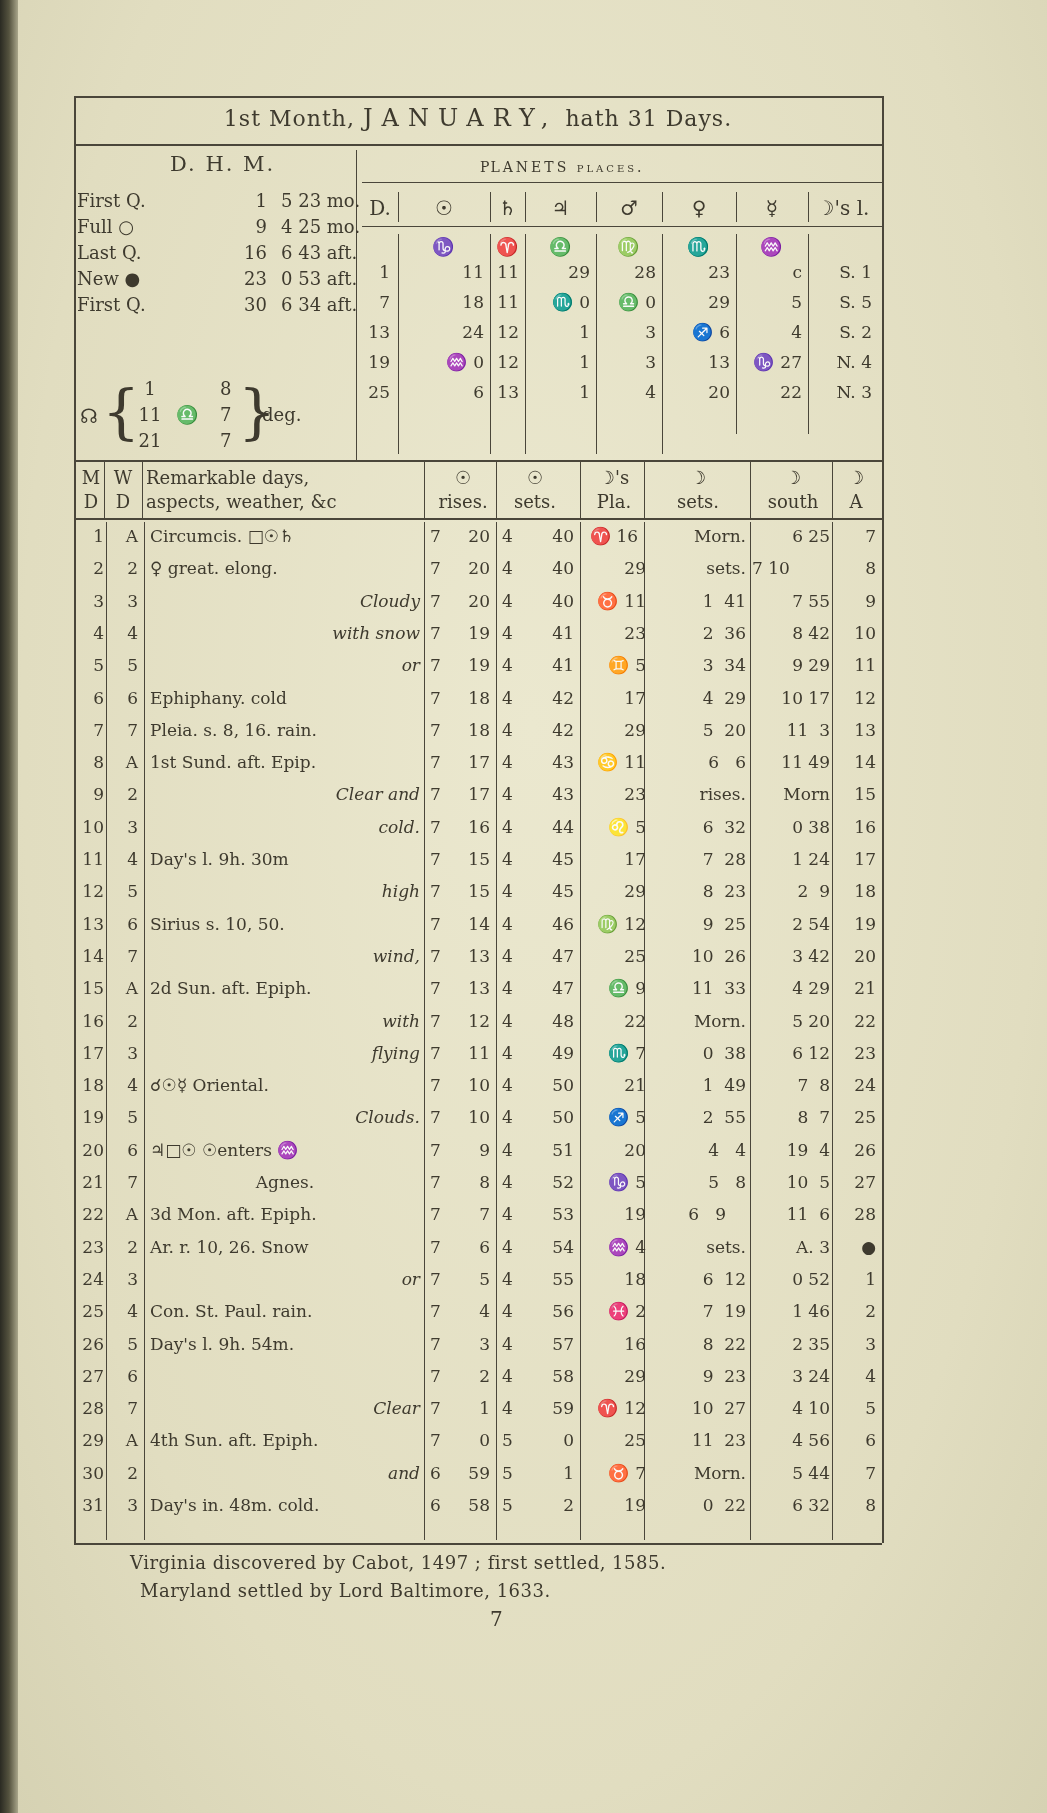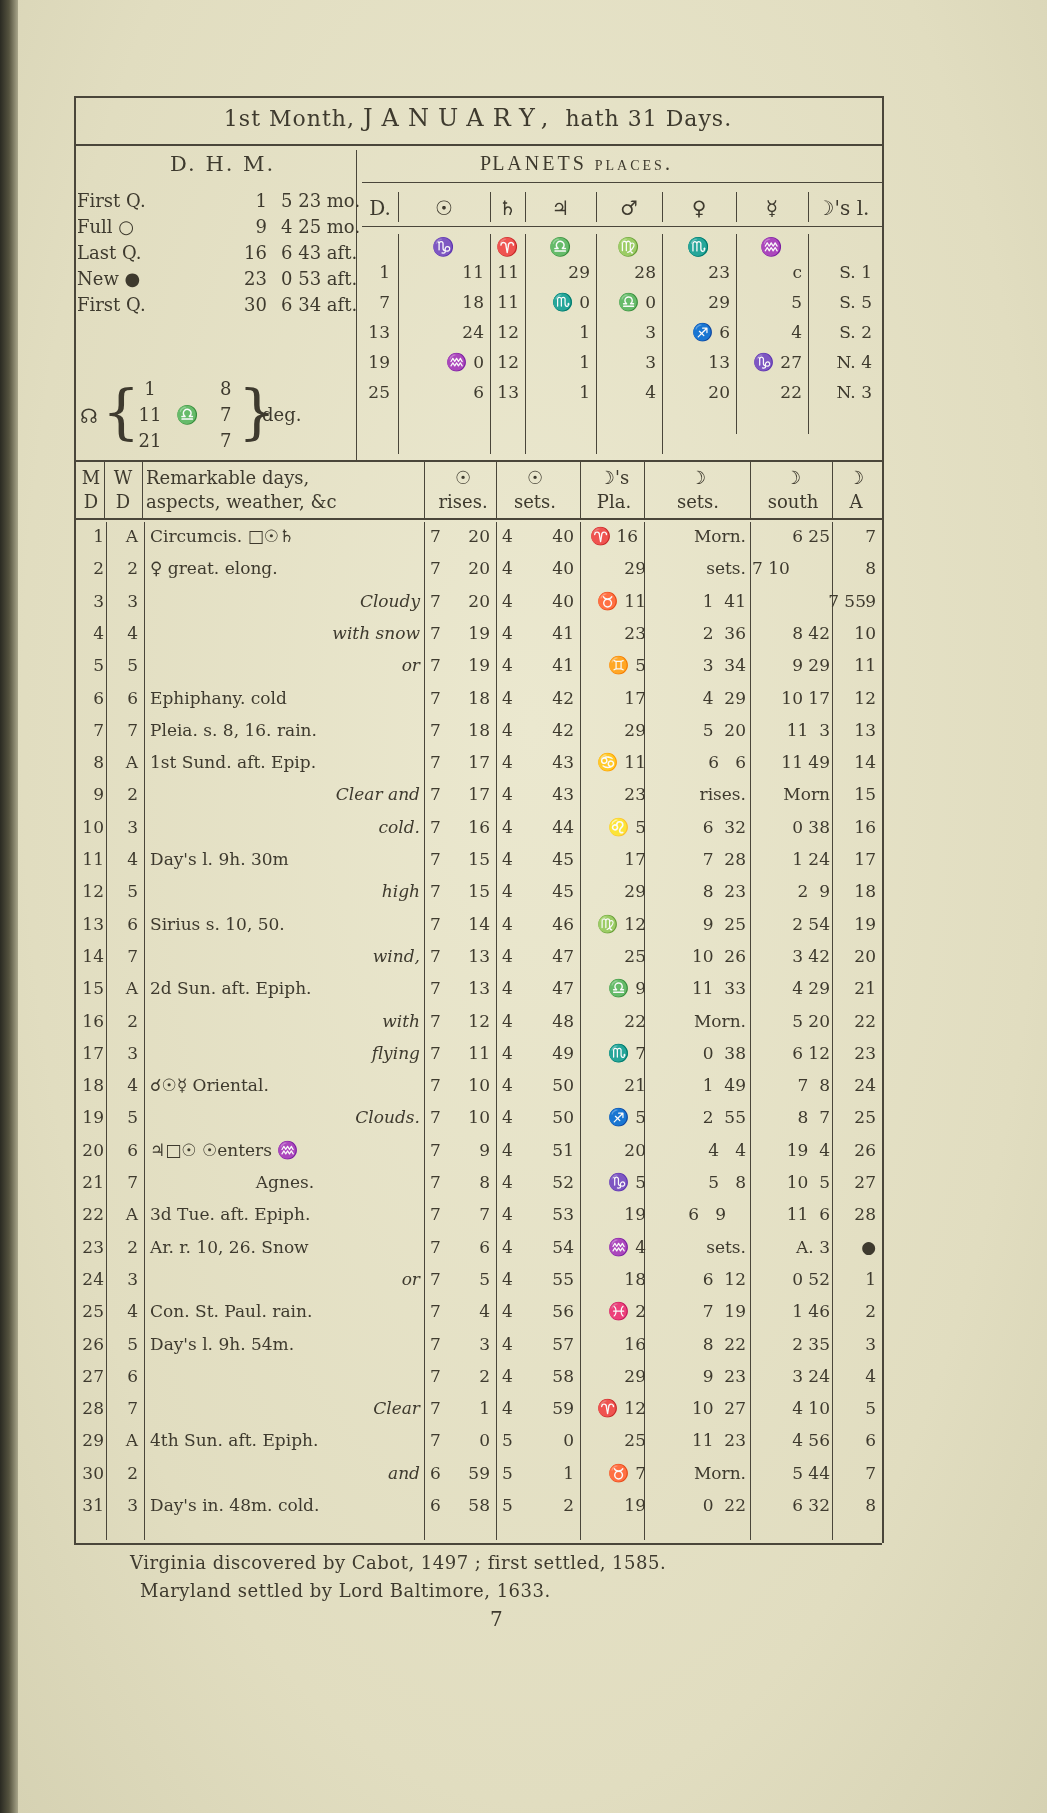--- a/index.html
+++ b/index.html
@@ -8,21 +8,21 @@
   .binding{position:absolute;left:0;top:0;width:18px;height:1813px;
            background:linear-gradient(90deg,#2a2a22 0%,#55533f 50%,#a9a68a 100%);}
   .page{position:absolute;left:18px;top:0;width:1029px;height:1813px;
         background:radial-gradient(ellipse at 50% 40%,#ebe8cf 0%,#e1ddc0 70%,#d6d2b3 100%);}
   .frame{position:absolute;left:74px;top:96px;width:806px;height:1447px;
          border-left:2px solid #4a463a;border-right:2px solid #4a463a;}
   .rule{position:absolute;left:74px;width:808px;border-top:2px solid #4a463a;}
   .title{position:absolute;left:74px;top:104px;width:808px;text-align:center;font-size:22px;letter-spacing:1px;}
   .title .month{letter-spacing:9px;font-size:24px;}
   .hdr-dhm{position:absolute;left:170px;top:152px;font-size:21px;letter-spacing:2px;}
-  .hdr-planets{position:absolute;left:480px;top:152px;font-size:20px;letter-spacing:1px;font-family:Liberation Serif, serif;}
+  .hdr-planets{position:absolute;left:480px;top:159px;font-size:14px;letter-spacing:1px;}
   .hdr-planets .sc{font-variant:small-caps;letter-spacing:3px;}
   .vline{position:absolute;border-left:1.5px solid #4a463a;}
   .phase{position:absolute;left:77px;font-size:18px;white-space:nowrap;}
   .phase span{display:inline-block;}
   .phase .n{width:150px;} .phase .d{width:40px;text-align:right;} .phase .t{width:110px;padding-left:14px;}
   .pl-head{position:absolute;top:196px;font-size:20px;}
   .cell{position:absolute;text-align:right;}
   .node{position:absolute;left:80px;top:378px;font-size:18px;}
   .tbl-head{position:absolute;font-size:18px;line-height:24px;}
   .row{position:absolute;left:76px;width:804px;height:26.5px;font-size:17px;white-space:nowrap;}
@@ -234,21 +234,21 @@
     <div class="row" style="top:590.6px">
       <span style="left:0;width:28px;text-align:right">3</span>
       <span style="left:34px;width:28px;text-align:right">3</span>
       <span class="it" style="left:74px;width:270px;text-align:right">Cloudy</span>
       <span style="left:354px">7</span>
       <span style="left:370px;width:44px;text-align:right">20</span>
       <span style="left:426px">4</span>
       <span style="left:442px;width:56px;text-align:right">40</span>
       <span style="left:506px;width:64px;text-align:right">♉ 11</span>
       <span style="left:572px;width:98px;text-align:right;white-space:pre">1  41</span>
-      <span style="left:712px;width:78px;text-align:right;white-space:pre">7 55</span>
+      <span style="left:676px;width:78px;text-align:right;white-space:pre">7 55</span>
       <span style="left:760px;width:40px;text-align:right">9</span>
     </div>
     <div class="row" style="top:622.9px">
       <span style="left:0;width:28px;text-align:right">4</span>
       <span style="left:34px;width:28px;text-align:right">4</span>
       <span class="it" style="left:74px;width:270px;text-align:right">with snow</span>
       <span style="left:354px">7</span>
       <span style="left:370px;width:44px;text-align:right">19</span>
       <span style="left:426px">4</span>
       <span style="left:442px;width:56px;text-align:right">41</span>
@@ -474,21 +474,21 @@
       <span style="left:426px">4</span>
       <span style="left:442px;width:56px;text-align:right">52</span>
       <span style="left:506px;width:64px;text-align:right">♑ 5</span>
       <span style="left:572px;width:98px;text-align:right;white-space:pre">5   8</span>
       <span style="left:676px;width:78px;text-align:right;white-space:pre">10  5</span>
       <span style="left:760px;width:40px;text-align:right">27</span>
     </div>
     <div class="row" style="top:1204.3px">
       <span style="left:0;width:28px;text-align:right">22</span>
       <span style="left:34px;width:28px;text-align:right">A</span>
-      <span style="left:74px;width:270px;text-align:left">3d Tue. aft. Epiph.</span>
+      <span style="left:74px;width:270px;text-align:left">3d Mon. aft. Epiph.</span>
       <span style="left:354px">7</span>
       <span style="left:370px;width:44px;text-align:right">7</span>
       <span style="left:426px">4</span>
       <span style="left:442px;width:56px;text-align:right">53</span>
       <span style="left:506px;width:64px;text-align:right">19</span>
       <span style="left:552px;width:98px;text-align:right;white-space:pre">6   9</span>
       <span style="left:676px;width:78px;text-align:right;white-space:pre">11  6</span>
       <span style="left:760px;width:40px;text-align:right">28</span>
     </div>
     <div class="row" style="top:1236.6px">

